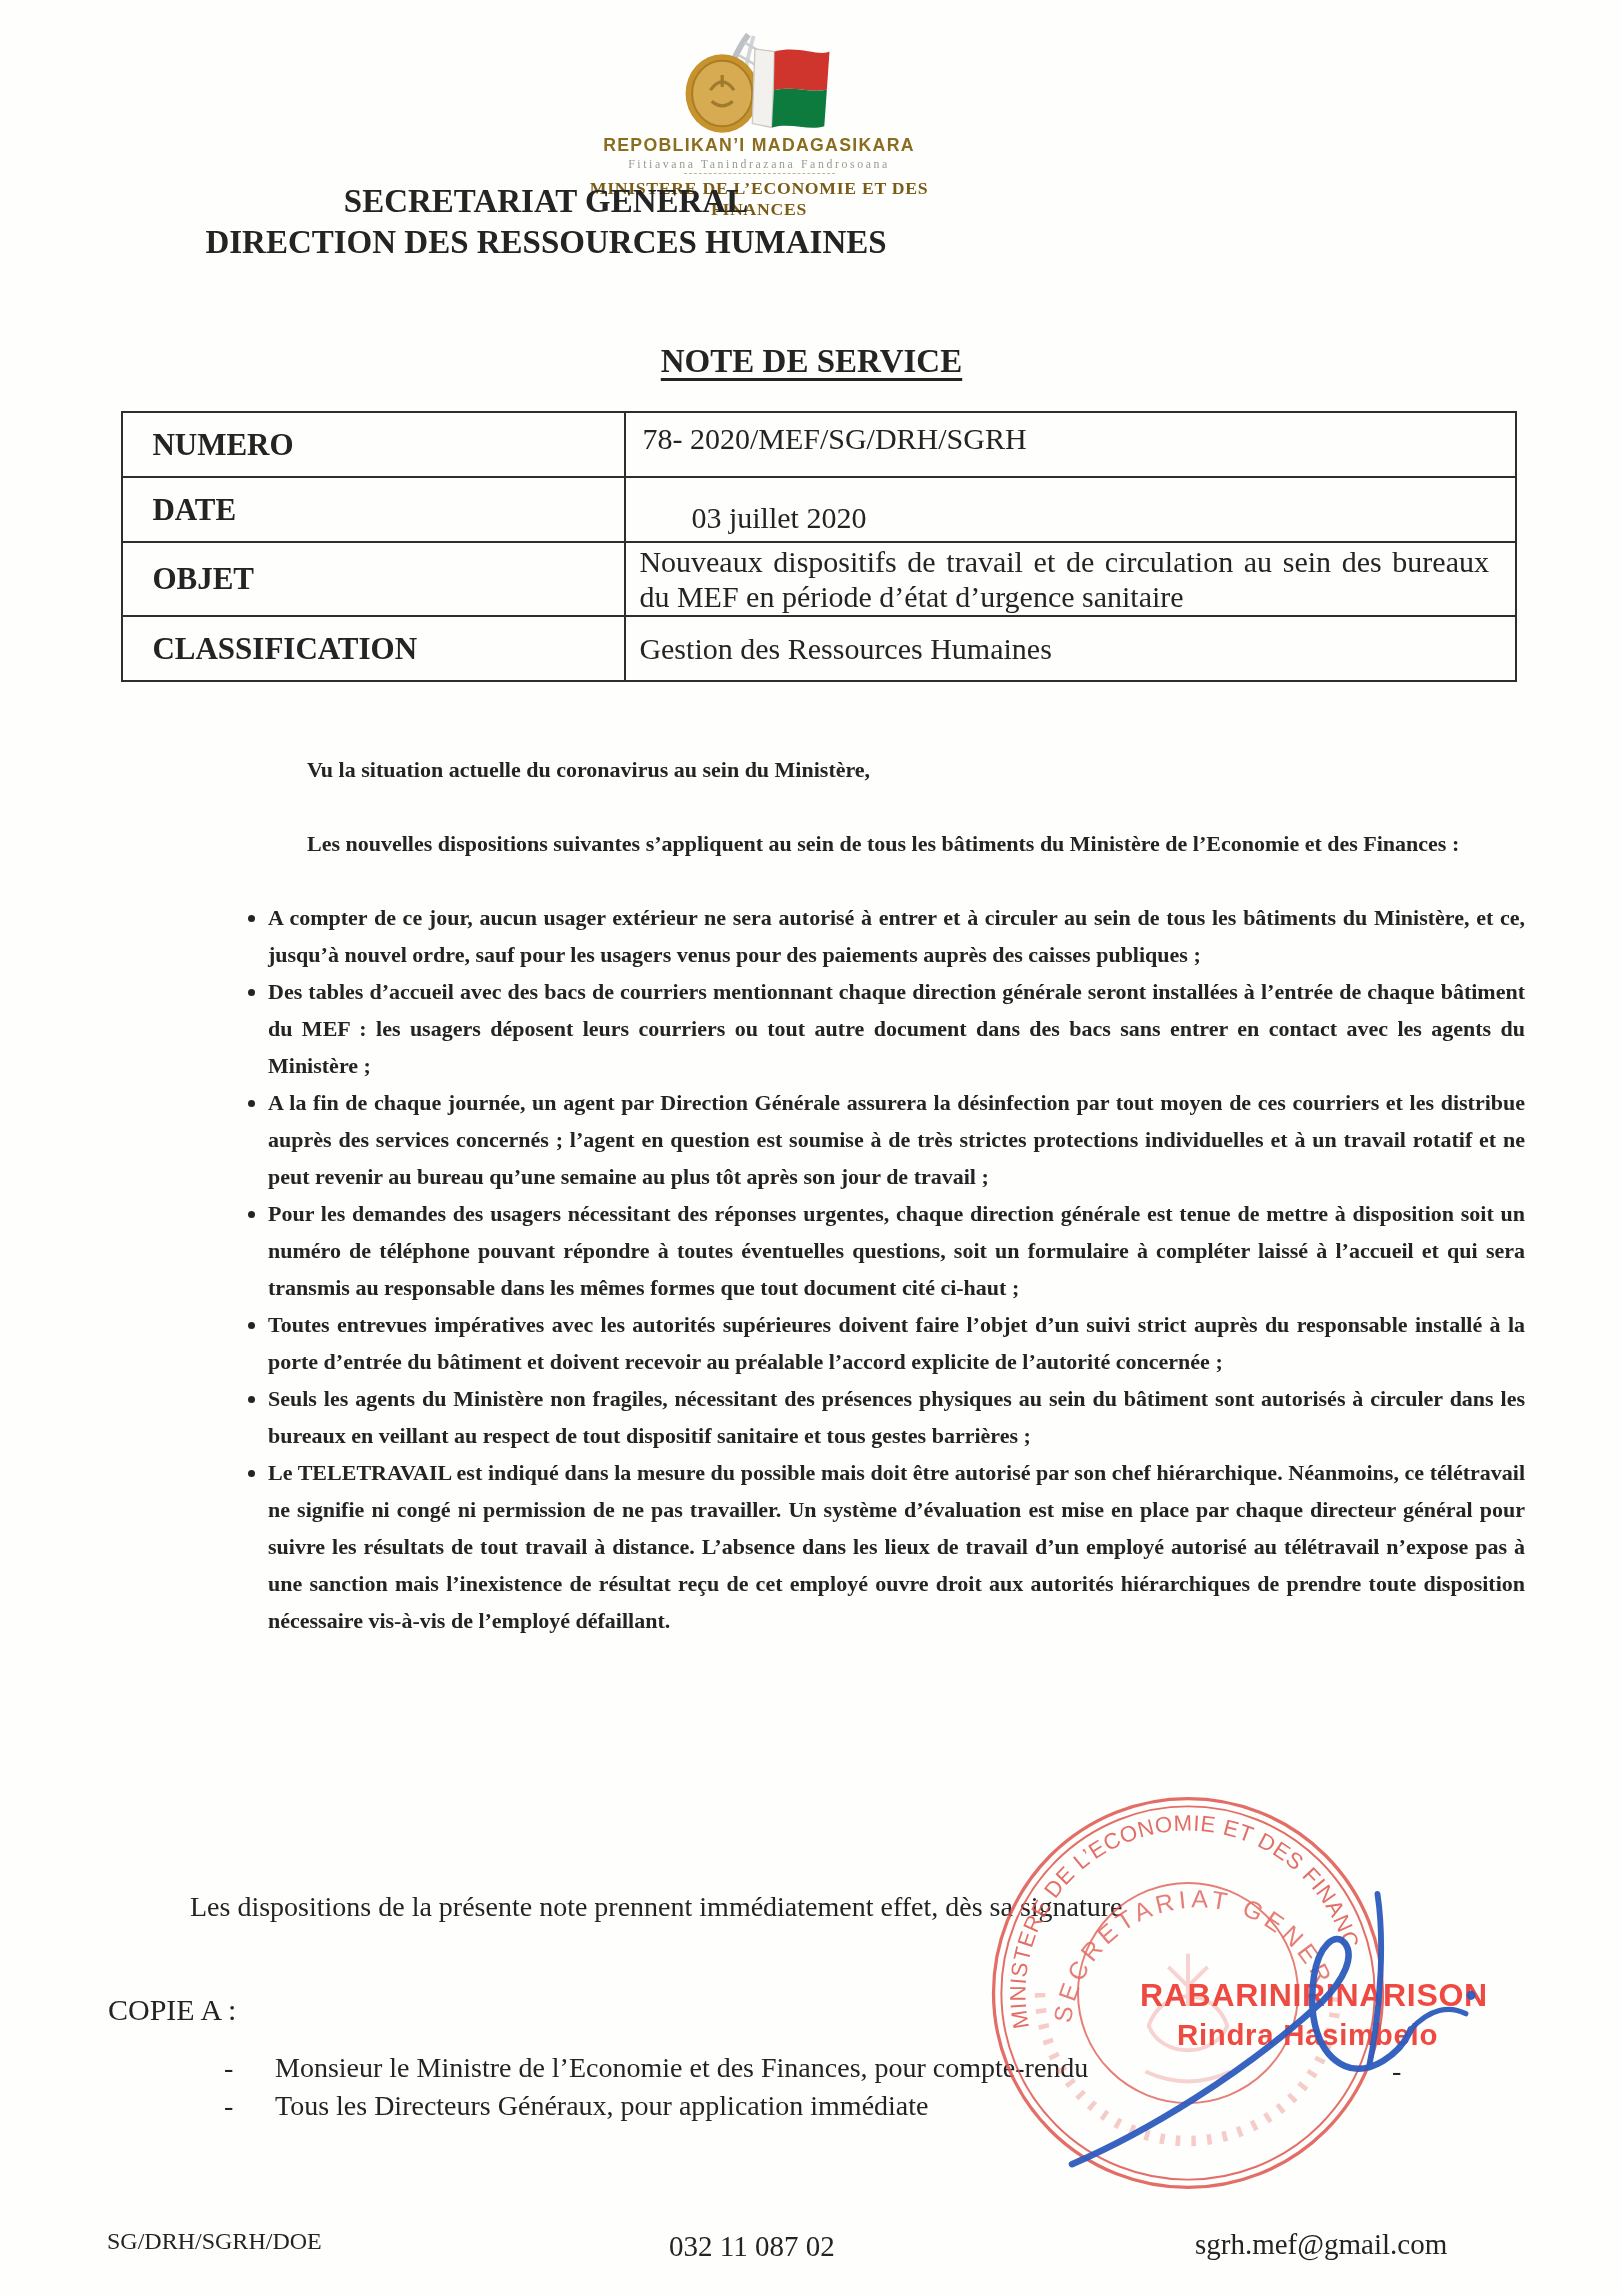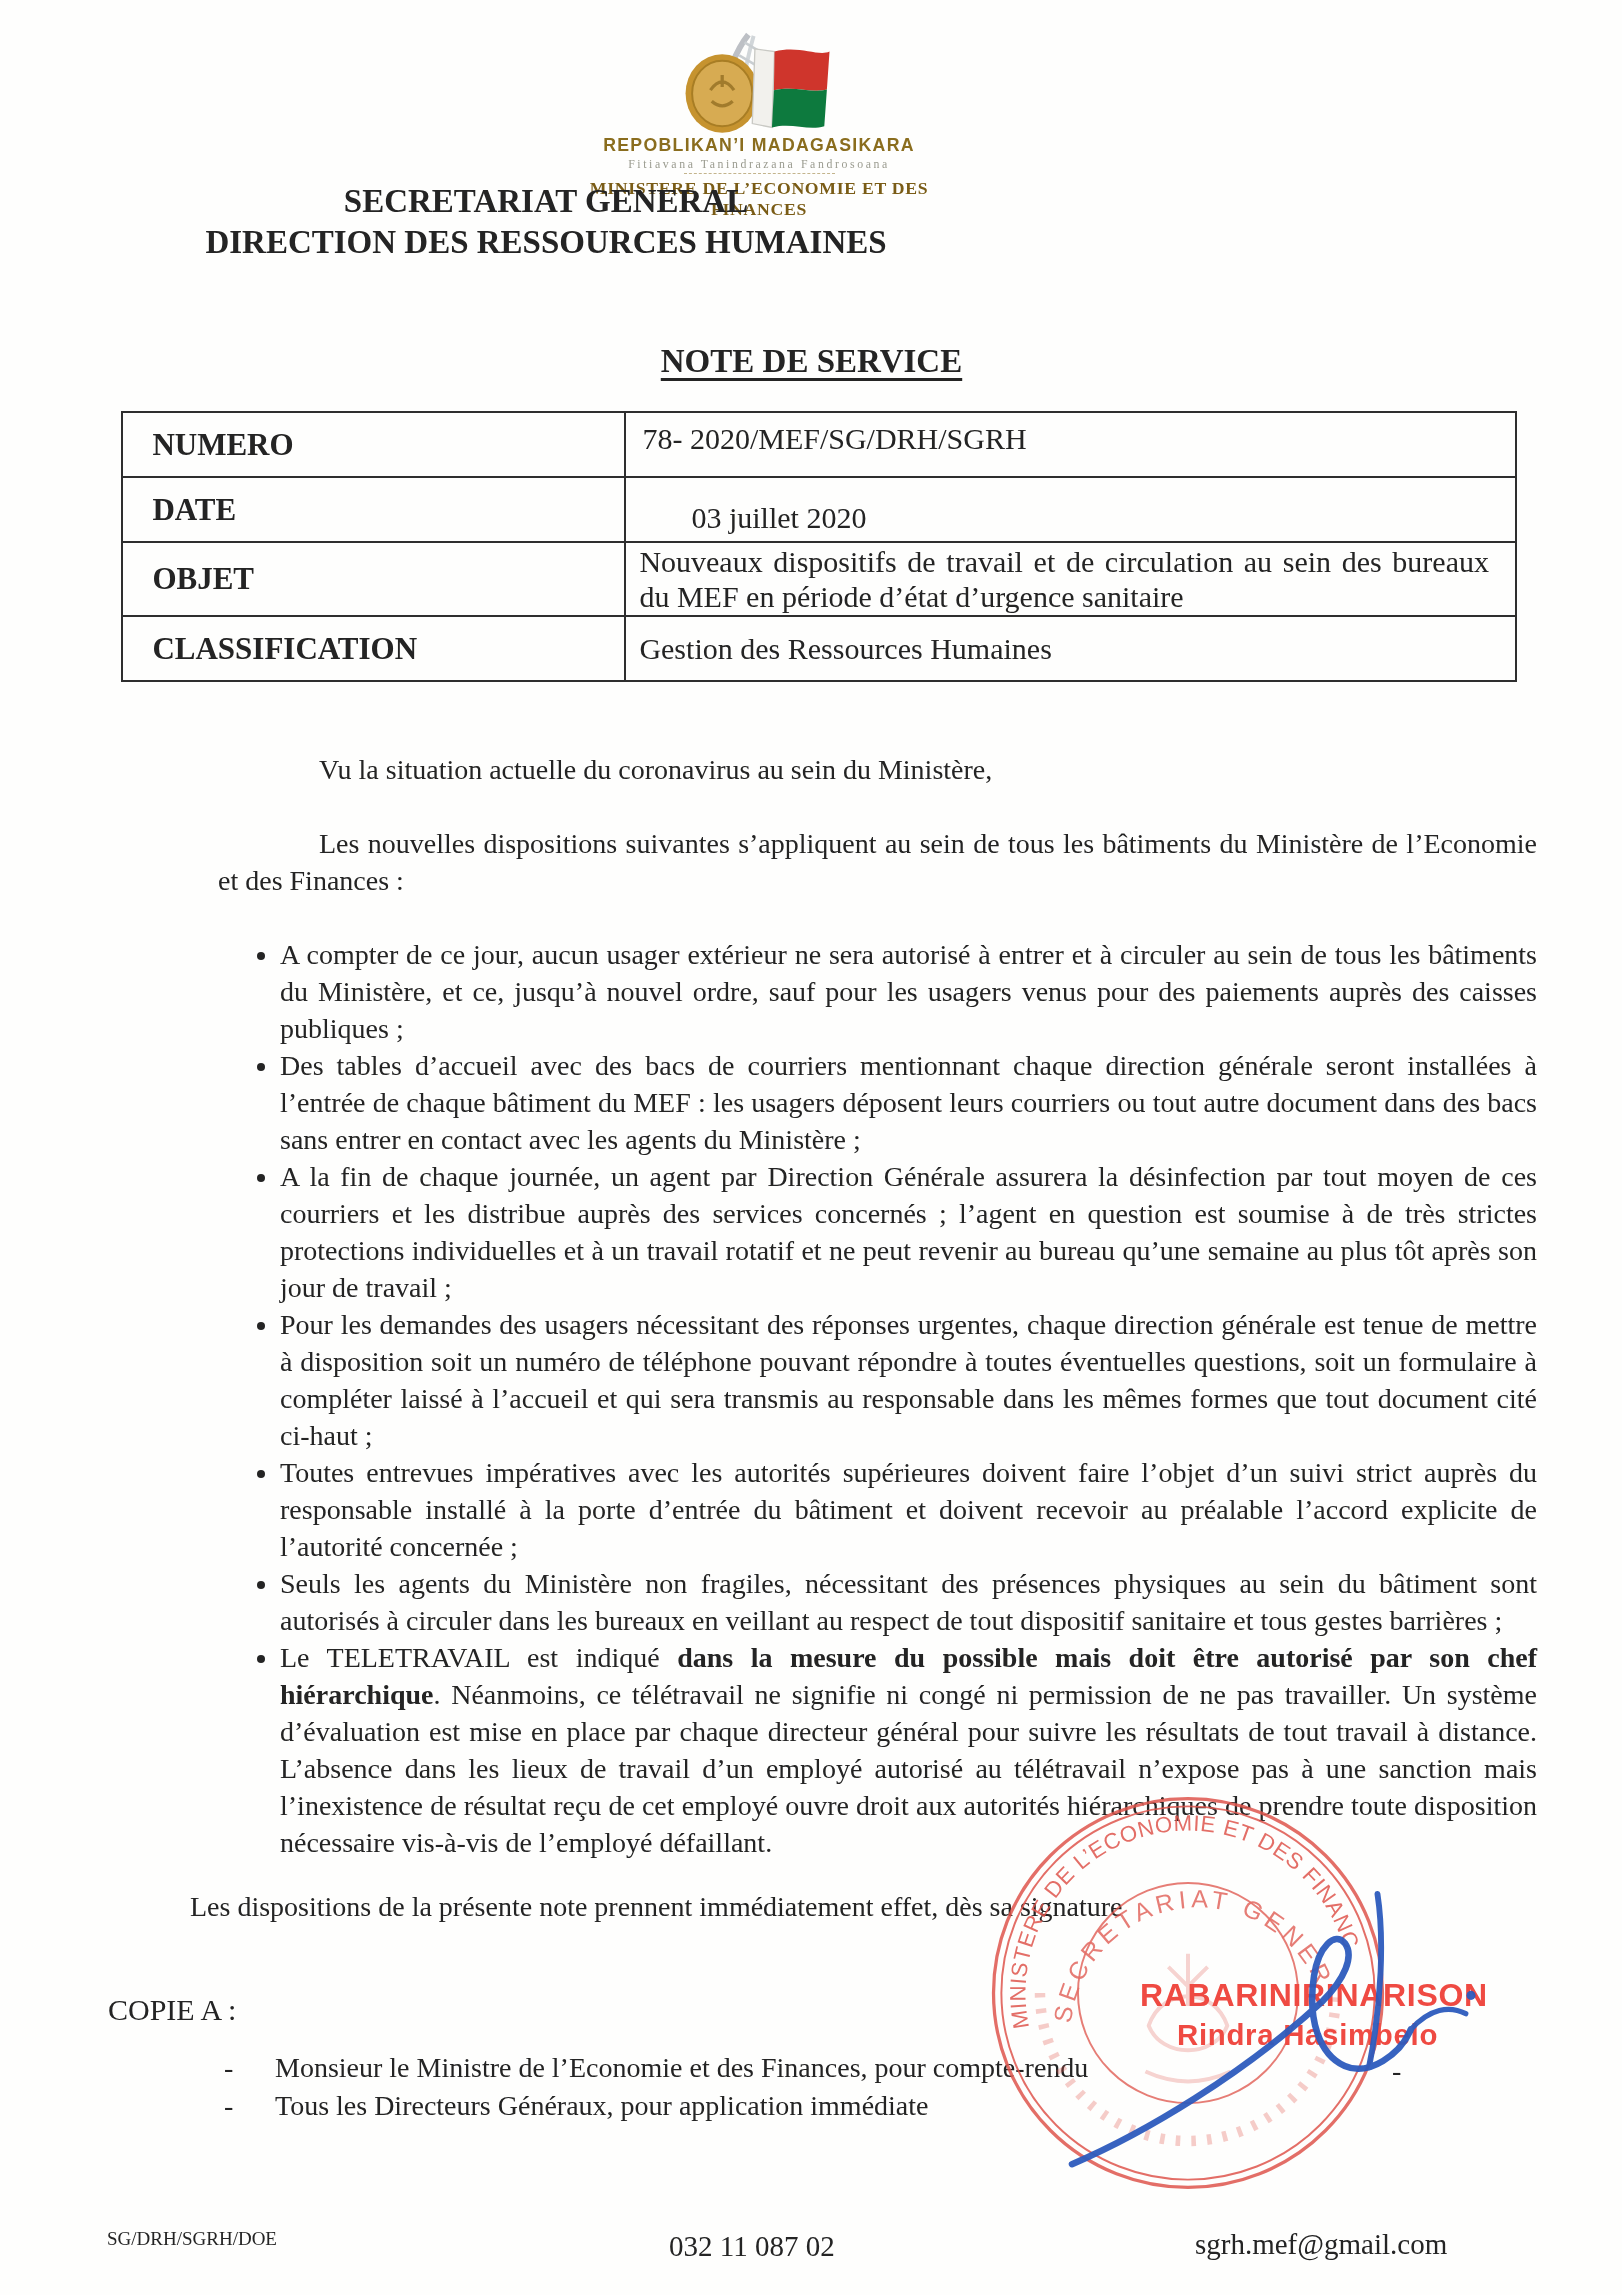--- a/index.html
+++ b/index.html
@@ -33,22 +33,22 @@
   .meta-table td { border:2px solid #2e2e2e; overflow:hidden; }
   .label-cell { width:471px; font-weight:bold; font-size:31px; padding-left:29.4px; vertical-align:middle; }
   .value-cell { font-size:30px; padding-left:56px; padding-right:26px; vertical-align:middle; }
   .mt-r1 { height:65px; } .mt-r2 { height:65px; } .mt-r3 { height:72px; } .mt-r4 { height:65px; }
   .mt-r1 .value-cell { vertical-align:top; padding-top:9.2px;padding-left:16px; }
   .mt-r2 .value-cell { vertical-align:bottom; padding-bottom:6.5px; padding-left:65px; }
   .mt-r3 .value-cell { padding-left:13px; text-align:justify; line-height:35px; }
   .mt-r4 .value-cell { padding-left:13px; }
 
   
-  .body-text { position:absolute; left:218px; top:751px; width:1319px;
-               font-size:28px; line-height:37px; text-align:justify; }
+  .body-text { position:absolute; left:206px; top:751px; width:1319px;
+               font-size:22px; line-height:37px; text-align:justify;font-weight:bold; }
   .body-text p { margin:0 0 37px 0; text-indent:101px; }
   .body-text ul { margin:0; padding:0 0 0 62px; list-style:disc outside; }
   .body-text li { margin:0; }
 
   .closing { position:absolute; left:190px; top:1891px; font-size:28px; }
 
   
   .copy-heading { position:absolute; left:108px; top:1993px; font-size:30px;
                   text-underline-offset:5.2px; }
   .copy-items { position:absolute; left:224px; top:2049px; font-size:28px; line-height:38px; }
@@ -60,21 +60,21 @@
                opacity:.85; z-index:5; }
   .signature-svg { position:absolute; left:1047px; top:1858px; width:432px; height:314px; z-index:7; }
   .sig-name1 { position:absolute; left:1140px; top:1977px; z-index:6;
                font-family:"Liberation Sans",sans-serif; font-weight:bold; font-size:32px;
                color:#ef4a42; letter-spacing:0.7px; }
   .sig-name2 { position:absolute; left:1177px; top:2018px; z-index:6;
                font-family:"Liberation Sans",sans-serif; font-weight:bold; font-size:29.4px;
                color:#ef4a42; letter-spacing:0.7px; }
 
   
-  .footer-left   { position:absolute; left:107px;  top:2228px; font-size:19px; }
+  .footer-left   { position:absolute; left:107px;  top:2228px; font-size:24px; }
   .footer-center { position:absolute; left:669px; top:2230px; font-size:29px; }
   .footer-right  { position:absolute; left:1195px; top:2228px; font-size:29px; }
 </style>
 </head>
 <body>
 
 <div class="page">
 
   <div class="letterhead">
     <svg class="logo-svg" viewBox="0 0 270 162">

